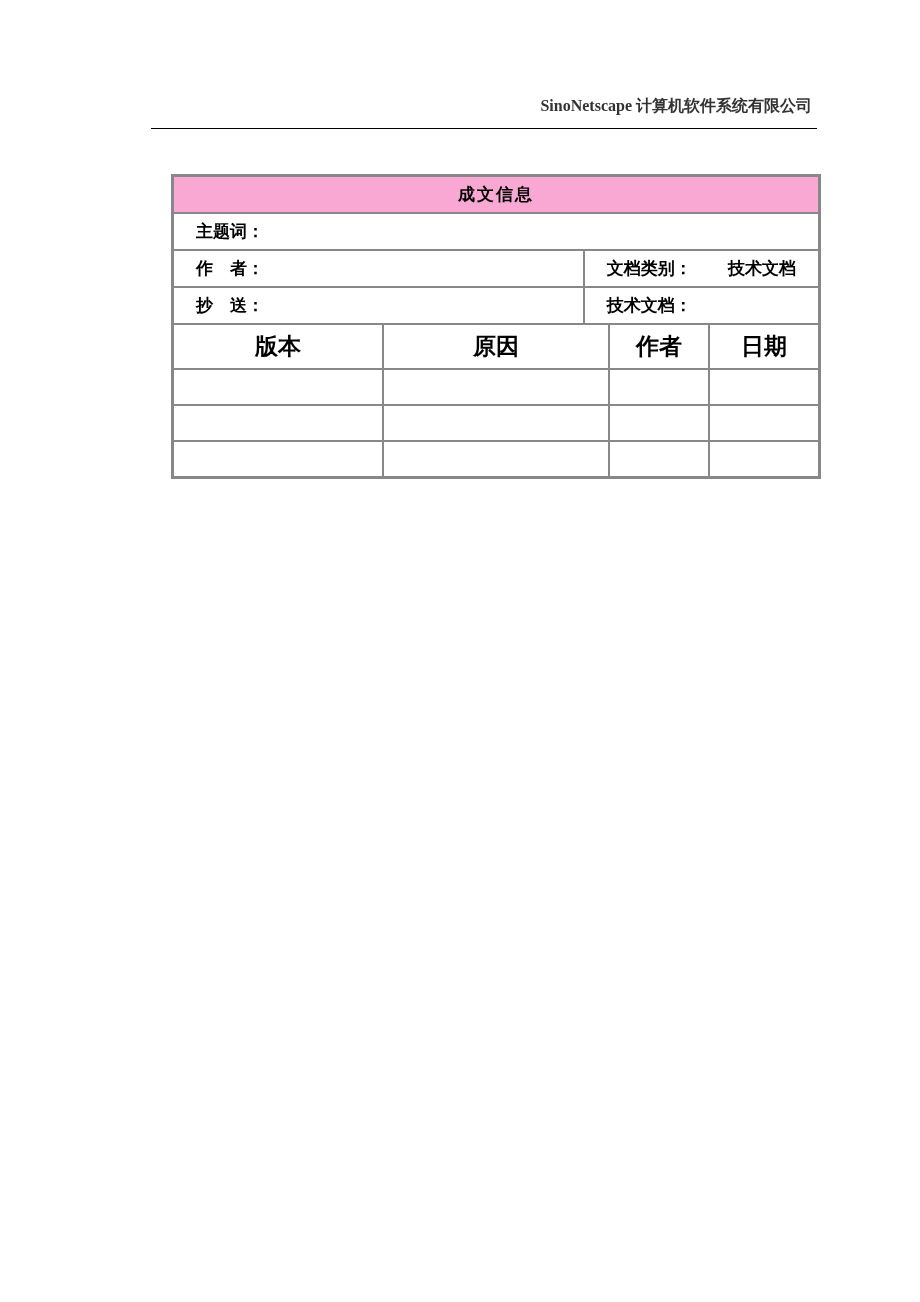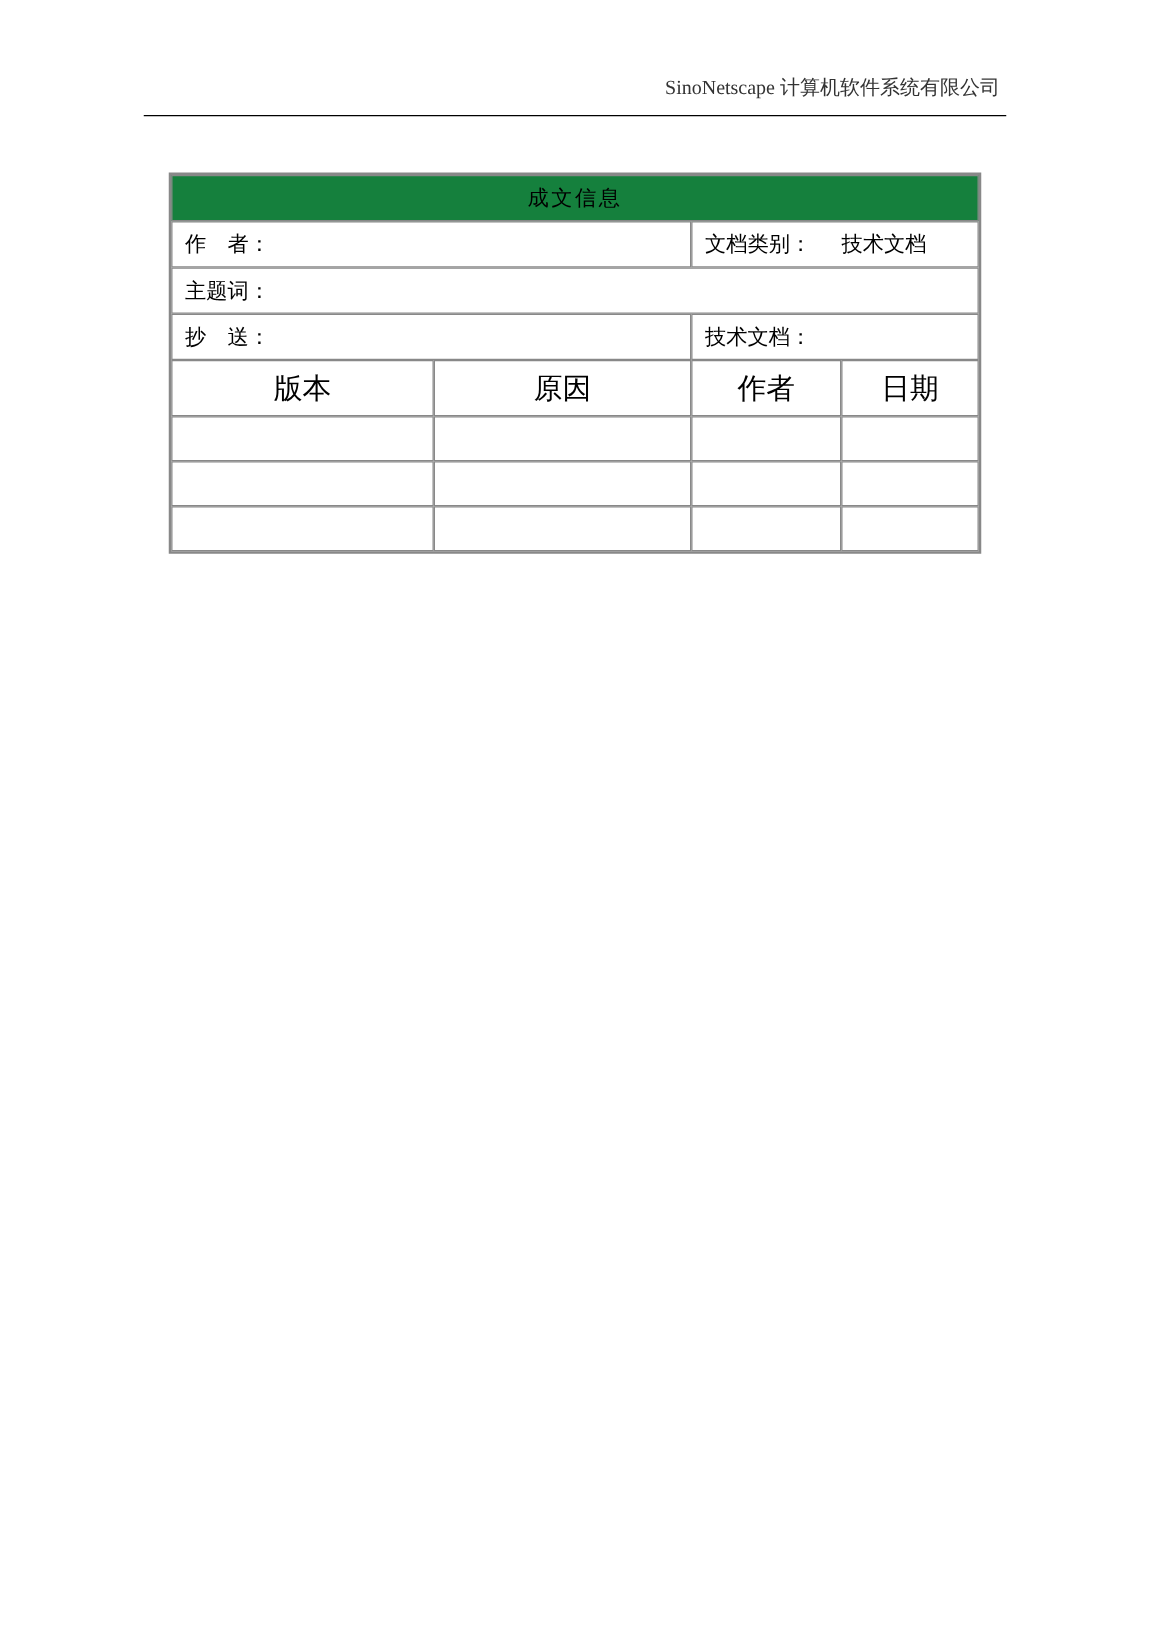--- a/index.html
+++ b/index.html
@@ -1,18 +1,19 @@
 <!DOCTYPE html>
 <html><head>
   <meta charset="utf-8">
   <style>
     * {
-      margin: 0;
+      margin: 12px;
       padding: 0;
       box-sizing: border-box;
+      font-weight: bold;
     }
     body {
       background: #ffffff;
       width: 920px;
       height: 1302px;
       font-family: "SimSun", "宋体", serif;
       position: relative;
     }
     .header {
       position: absolute;
@@ -39,21 +40,21 @@
     }
     .main-table td {
       border: 1px solid #888;
       padding: 6px 10px;
       font-size: 17px;
       color: #000;
       vertical-align: middle;
       height: 36px;
     }
     .section-header {
-      background: #15803d;
+      background: #f9a8d4;
       text-align: center;
       letter-spacing: 2px;
       font-size: 18px;
       height: 42px;
     }
     .label-cell {
       white-space: nowrap;
     }
     .change-header td {
       text-align: center;
@@ -68,49 +69,49 @@
 
 <div class="header">SinoNetscape 计算机软件系统有限公司</div>
 <div class="header-line"></div>
 
 <table class="main-table">
   <tbody>
       <tr>
     <td colspan="6" class="section-header">成文信息</td>
   </tr>
   <tr>
+    <td colspan="6" class="label-cell">
+      <span>主题词：</span>
+      <span></span>
+    </td>
+  </tr>
+  <tr>
     <td colspan="3" class="label-cell" style="width:380px">
       <span>作　者：</span>
       <span></span>
     </td>
     <td colspan="3" class="label-cell">
       <span>文档类别：</span>
       <span style="margin-left:20px">技术文档</span>
-    </td>
-  </tr>
-  <tr>
-    <td colspan="6" class="label-cell">
-      <span>主题词：</span>
-      <span></span>
     </td>
   </tr>
   <tr>
     <td colspan="3" class="label-cell">
       <span>抄　送：</span>
       <span></span>
     </td>
     <td colspan="3" class="label-cell">
       <span>技术文档：</span>
       <span></span>
     </td>
   </tr>
   <tr class="change-header">
     <td style="width:210px">版本</td>
     <td colspan="3" style="width:220px">原因</td>
-    <td style="width:120px">作者</td>
+    <td style="width:100px">作者</td>
     <td style="width:110px">日期</td>
   </tr>
   <tr class="empty-row">
     <td></td>
     <td colspan="3"></td>
     <td></td>
     <td></td>
   </tr>
   <tr class="empty-row">
     <td></td>

